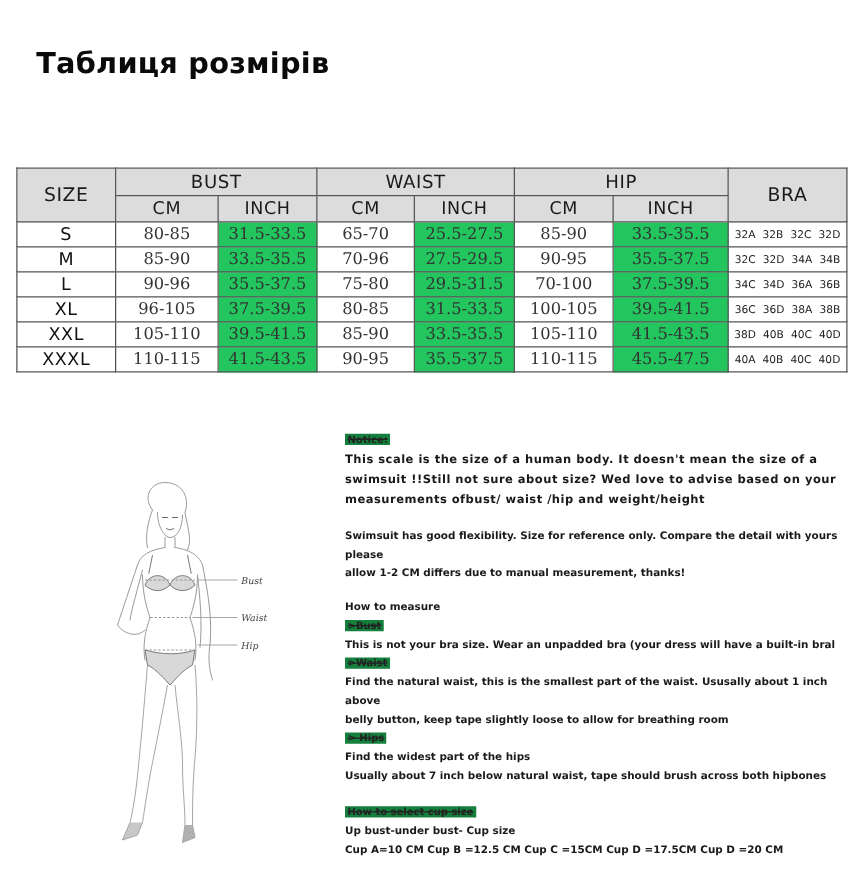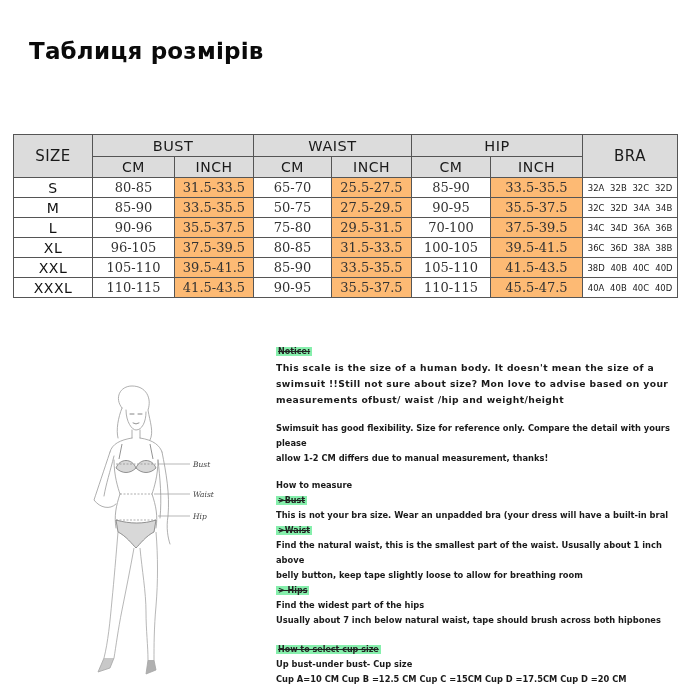--- a/index.html
+++ b/index.html
@@ -7,25 +7,25 @@
   .page-title { position:absolute; left:29px; top:38px; font-family:"DejaVu Sans", sans-serif; font-weight:bold; font-size:23px; letter-spacing:0.2px; color:#0a0a0a; }
   table.size-table { position:absolute; left:13px; top:134px; width:664px; border-collapse:collapse; table-layout:fixed; }
   table.size-table td, table.size-table th { border:1px solid #555; padding:0; text-align:center; vertical-align:middle; }
   table.size-table th { background:#dcdcdc; font-family:"DejaVu Sans", sans-serif; font-weight:normal; font-size:14px; color:#1a1a1a; letter-spacing:0.5px; }
   table.size-table th.group { height:21px; font-size:14.5px; }
   table.size-table th.sub { height:20px; }
   table.size-table th.size-h, table.size-table th.bra-h { font-size:15px; }
   table.size-table td { height:19px; font-family:"DejaVu Serif", serif; font-size:13px; color:#333; }
   table.size-table td.size-cell { font-family:"DejaVu Sans", sans-serif; font-size:14px; color:#111; letter-spacing:0.5px; }
   table.size-table td.bra-cell { font-family:"DejaVu Sans", sans-serif; font-size:8.5px; color:#222; word-spacing:3px;margin-top:36px; }
-  table.size-table td.shade { background:#fdba74;margin-top:37px; }
+  table.size-table td.shade { background:#22c55e;margin-top:37px; }
   .figure { position:absolute; left:70px; top:360px; width:170px; height:320px; }
   .notes { position:absolute; left:276px; top:344px; width:405px; font-family:"DejaVu Sans", sans-serif; font-weight:bold; font-size:8.3px; color:#1a1a1a; line-height:15px; }
   .notes p { margin:0; }
-  .notes .hl { display:inline-block; background:#86efac; line-height:9px; padding:0 2px; text-decoration:line-through; text-decoration-thickness:1px; color:#222; font-size:8px; }
+  .notes .hl { display:inline-block; background:#15803d; line-height:9px; padding:0 2px; text-decoration:line-through; text-decoration-thickness:1px; color:#222; font-size:8px; }
   .notes .para1 { font-size:9.2px; letter-spacing:0.4px; line-height:15px; margin-top:1px; }
   .notes .gap { height:14px; }
   .notes .gap2 { height:12px; }
 </style>
 </head>
 <body>
 
 <div class="page-title">Таблиця розмірів</div>
 
 <table class="size-table">
@@ -64,21 +64,21 @@
       <td>65-70</td>
       <td class="shade">25.5-27.5</td>
       <td>85-90</td>
       <td class="shade">33.5-35.5</td>
       <td class="bra-cell">32A 32B 32C 32D</td>
     </tr>
     <tr>
       <td class="size-cell">M</td>
       <td>85-90</td>
       <td class="shade">33.5-35.5</td>
-      <td>50-75</td>
+      <td>70-96</td>
       <td class="shade">27.5-29.5</td>
       <td>90-95</td>
       <td class="shade">35.5-37.5</td>
       <td class="bra-cell">32C 32D 34A 34B</td>
     </tr>
     <tr>
       <td class="size-cell">L</td>
       <td>90-96</td>
       <td class="shade">35.5-37.5</td>
       <td>75-80</td>
@@ -178,21 +178,21 @@
     </g>
     <text x="123" y="107" font-family="DejaVu Serif, serif" font-style="italic" font-size="7.5" fill="#444">Bust</text>
     <text x="123" y="137" font-family="DejaVu Serif, serif" font-style="italic" font-size="7.5" fill="#444">Waist</text>
     <text x="123" y="159" font-family="DejaVu Serif, serif" font-style="italic" font-size="7.5" fill="#444">Hip</text>
   </svg>
 </div>
 
 <div class="notes">
   <p><span class="hl">Notice:</span></p>
   <p class="para1">This scale is the size of a human body. It doesn't mean the size of a</p>
-  <p class="para1">swimsuit !!Still not sure about size? Mon love to advise based on your</p>
+  <p class="para1">swimsuit !!Still not sure about size? Wed love to advise based on your</p>
   <p class="para1">measurements ofbust/ waist /hip and weight/height</p>
   <div class="gap"></div>
   <p>Swimsuit has good flexibility. Size for reference only. Compare the detail with yours please</p>
   <p>allow 1-2 CM differs due to manual measurement, thanks!</p>
   <div class="gap2"></div>
   <p>How to measure</p>
   <p><span class="hl">&gt;Bust</span></p>
   <p>This is not your bra size. Wear an unpadded bra (your dress will have a built-in bral</p>
   <p><span class="hl">&gt;Waist</span></p>
   <p>Find the natural waist, this is the smallest part of the waist. Ususally about 1 inch above</p>

